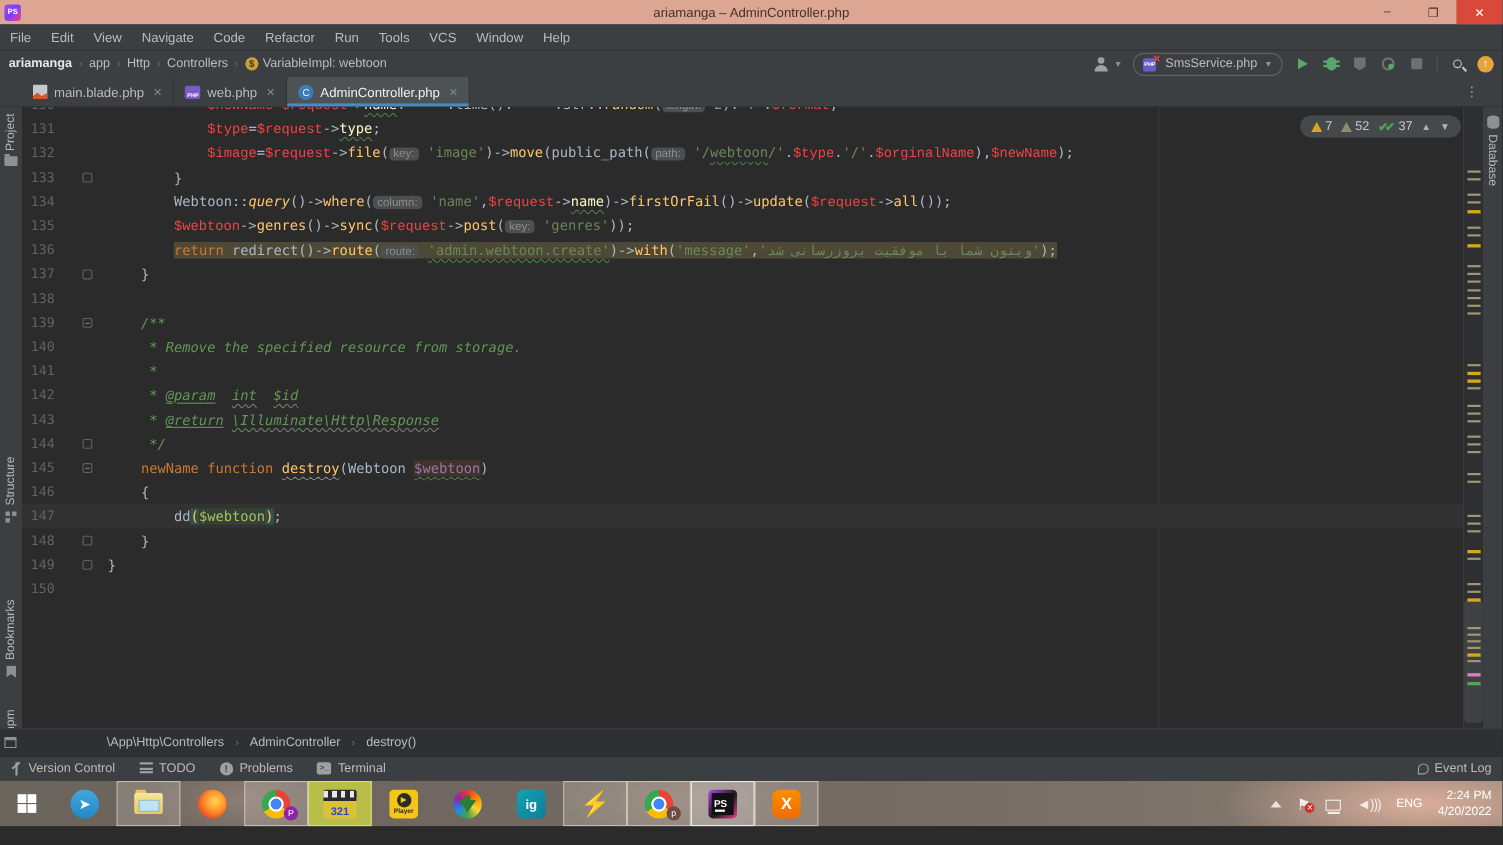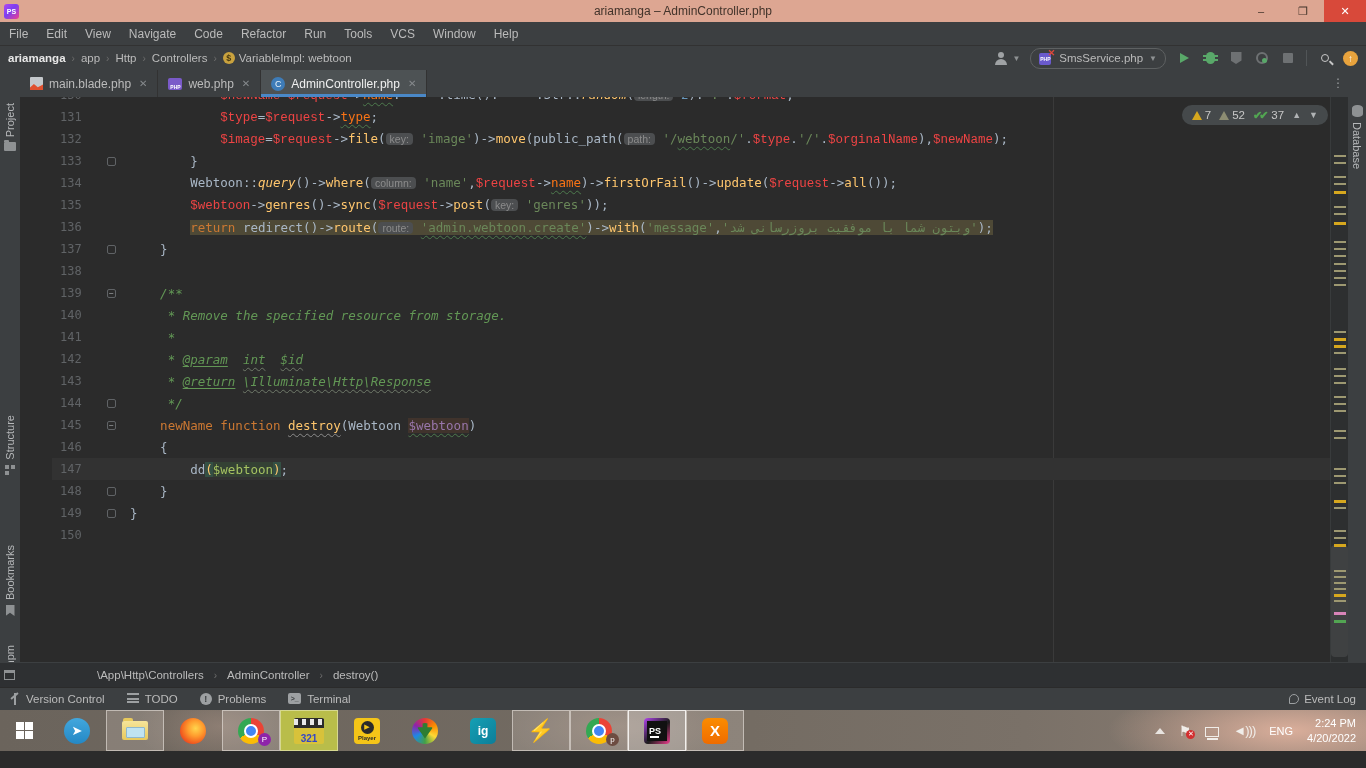--- a/index.html
+++ b/index.html
@@ -87,42 +87,42 @@
   .si-grid { width:10px; height:10px; display:grid; grid-template-columns:4px 4px; gap:2px; }
   .si-grid i { background:#8e9193; }
   .si-bm { width:9px; height:11px; background:#8e9193; clip-path:polygon(0 0,100% 0,100% 100%,50% 70%,0 100%); }
   .si-db { width:11px; height:12px; border-radius:5px/3px; background:#8e9193; }
   .si-win { width:11px; height:10px; border:1px solid #8e9193; border-top-width:3px; }
 
   
   .editor-wrap { flex:1 1 auto; position:relative; overflow:hidden; background:#2b2b2b; }
   .margin-line { position:absolute; left:1033px; top:0; bottom:0; width:1px; background:#3a3a3a; }
   .elines { margin-top:-13px; position:relative; }
-  .eline { height:22px; display:flex; align-items:center; font-family:"DejaVu Sans Mono", monospace; font-size:12.5px; white-space:pre;margin-left:32px; }
+  .eline { height:22px; display:flex; align-items:center; font-family:"DejaVu Sans Mono", monospace; font-size:12.5px; white-space:pre; }
   .eline.caret { background:#323232; }
   .lnum { flex:0 0 34px; margin-left:8px; color:#606366; font-size:12px; }
   .fold { flex:0 0 35px; display:flex; align-items:center; justify-content:center; }
   .fold .fbox { width:9px; height:9px; border:1px solid #606366; border-radius:2px; color:#9da0a2; font-size:8px;
                 line-height:7px; text-align:center; }
   .lcode { padding-left:1px; }
   .selbg { background:#4e4936; }
   .t-ind { }
   .t-d { color:#a9b7c6; }
   .t-k { color:#cc7832; }
   .t-v { color:#ef4444;font-family:Liberation Mono, monospace; }
   .t-f { color:#ffc66d; }
   .t-fi { color:#ffc66d; font-style:italic; }
   .t-fd { color:#ffc66d; text-decoration:underline wavy #8c8c8c 1px; text-underline-offset:3px; }
   .t-s { color:#6a8759; }
   .t-sw { color:#6a8759; text-decoration:underline wavy #4d7a4d 1px; text-underline-offset:3px; }
   .t-n { color:#6897bb; }
   .t-c { color:#629755; font-style:italic; }
   .t-ct { color:#629755; font-style:italic; text-decoration:underline; text-underline-offset:2px; }
   .t-cw { color:#629755; font-style:italic; text-decoration:underline wavy #707a6a 1px; text-underline-offset:3px; }
-  .t-vw { color:#f97316; text-decoration:underline wavy #4d7a4d 1px; text-underline-offset:3px; }
+  .t-vw { color:#fef9c3; text-decoration:underline wavy #4d7a4d 1px; text-underline-offset:3px; }
   .t-vh { color:#9876aa; background:#40332c; text-decoration:underline wavy #4d7a4d 1px; text-underline-offset:3px; }
   .t-vg { color:#a5c261; background:#344134; }
   .t-pm { color:#ffc66d; background:#345044; }
   .t-p { color:#8c8c8c; background:#4c4e50; border-radius:4px; padding:0 4px; font-size:10.5px;
          font-family:"Liberation Sans", sans-serif; }
   .insp { position:absolute; top:8px; right:2px; height:20px; background:#45494b; border-radius:10px;
           display:flex; align-items:center; gap:8px; padding:0 10px; z-index:5; }
   .insp .it { display:flex; align-items:center; gap:3px; font-size:11.5px; color:#c7c7c7; }
   .tri { width:0; height:0; border-left:5px solid transparent; border-right:5px solid transparent; }
   .tri.warn { border-bottom:9px solid #d6a71e; }

